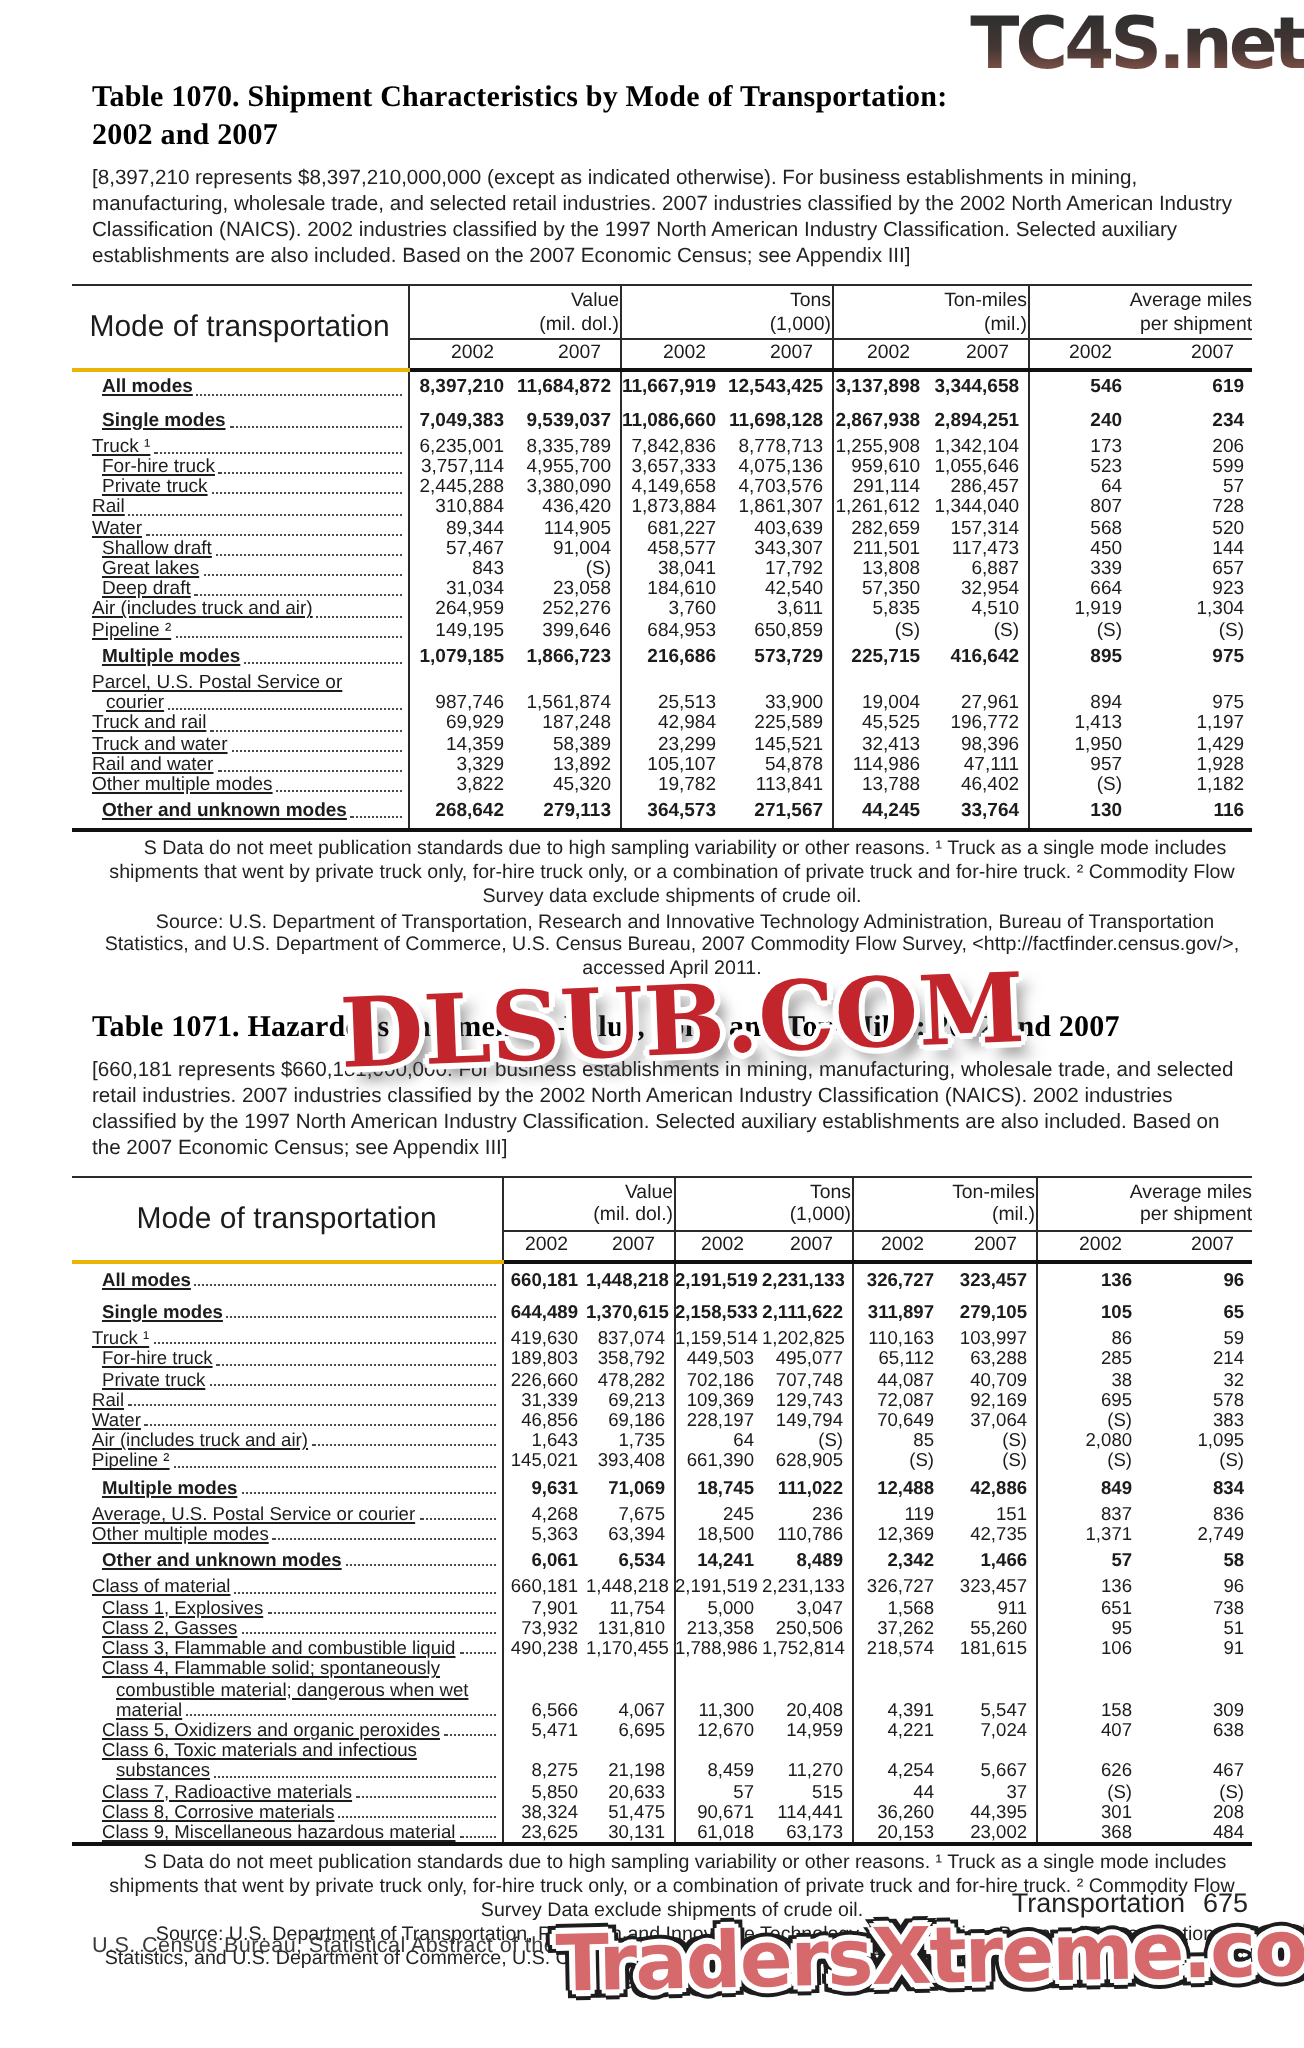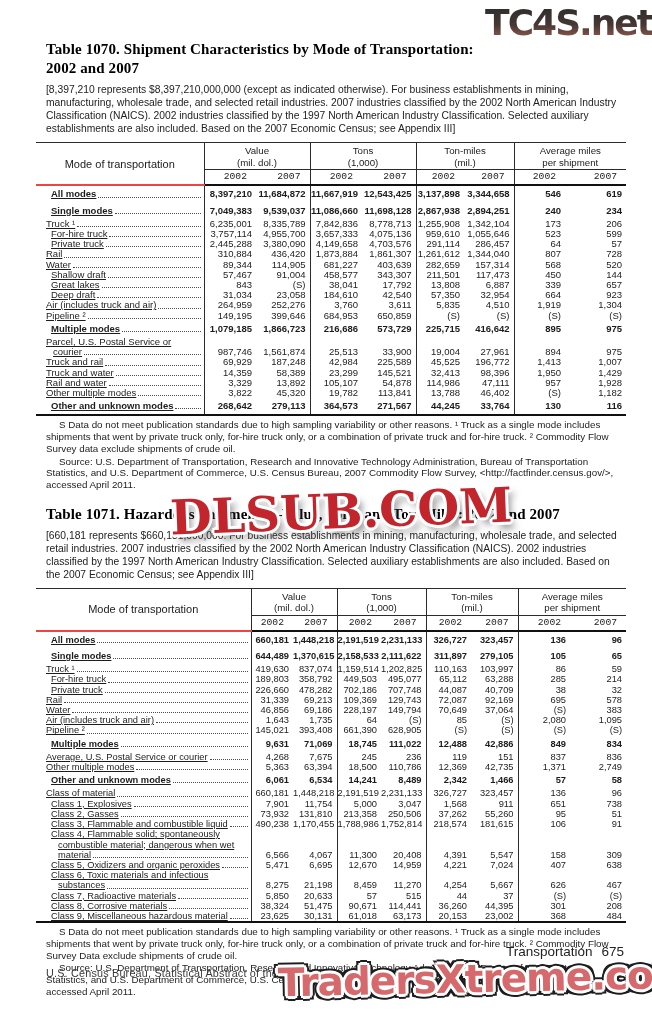--- a/index.html
+++ b/index.html
@@ -10,40 +10,40 @@
   
   .title{font-family:"Liberation Serif",serif;font-weight:bold;color:#000;
          font-size:15px;line-height:1.28;margin:0 0 4px 0;letter-spacing:.1px;}
   .title2{margin-top:14px;}
   .intro{font-size:10.3px;line-height:13px;margin:5px 0 7px 0;color:#222;}
 
   
   table.stat{border-collapse:collapse;table-layout:fixed;width:590px;margin-left:-10px;
              border-top:1px solid #2b2b2b;border-bottom:2px solid #101010;}
   table.stat th{font-weight:normal;}
-  th.mode{text-align:center;vertical-align:middle;font-size:11px;border-bottom:2px solid #ef4444;}
-  th.grp{text-align:center;font-size:9.7px;line-height:11.5px;padding:2px 0 1px 0;
+  th.mode{text-align:center;vertical-align:middle;font-size:15px;border-bottom:2px solid #eab308;}
+  th.grp{text-align:right;font-size:9.7px;line-height:11.5px;padding:2px 0 1px 0;
          border-bottom:1px solid #2b2b2b;}
-  tr.yrow th{border-bottom:2px solid #101010;font-family:Liberation Mono, monospace;}
+  tr.yrow th{border-bottom:2px solid #101010;}
   th.yr{text-align:right;font-size:9.7px;padding:1px 9px 2px 0;}
   td{padding:0;vertical-align:bottom;}
   tbody td{font-size:9.5px;line-height:10.2px;}
   td.lab{padding-left:10px;text-decoration:underline;}
   tr.i1 td.lab{padding-left:15px;}
   .cont{padding-left:7px;}
   td.v{text-align:right;padding-right:4px;white-space:nowrap;}
   .g{border-left:1px solid #2b2b2b;}
   tr.b td{font-weight:bold;padding-top:3px;padding-bottom:3px;}
   table.t71 tbody td{font-size:9.3px;}
   .lead{display:flex;align-items:flex-end;}
   .lt{white-space:nowrap;}
   .dots{flex:1;min-width:5px;border-bottom:1.5px dotted #4a4a4a;margin:0 3px 2px 2px;}
 
   
-  .fn{font-size:9.8px;line-height:11.7px;margin:3px 0 0 0;text-indent:13px;color:#222;}
+  .fn{font-size:9.8px;line-height:11.7px;margin:3px 0 0 0;text-indent:13px;color:#222;text-align:center;}
   .fn + .fn{margin-top:1px;}
 
   
   .pageno{position:absolute;top:944px;right:28px;font-size:13.5px;color:#222;z-index:1;}
   .pageno .pnum{margin-left:9px;margin-top:46px;}
   .credit{position:absolute;top:967px;left:46px;font-size:10.8px;letter-spacing:.2px;color:#3a3a3a;z-index:1;}
 
   
   .wm{position:absolute;white-space:nowrap;}
   .wm-top{top:2px;right:0;z-index:3;font-family:"DejaVu Sans",sans-serif;font-weight:bold;
@@ -349,21 +349,21 @@
                 <span class="dots"></span>
               </div>
             </td>
             <td class="v g">69,929</td>
             <td class="v">187,248</td>
             <td class="v g">42,984</td>
             <td class="v">225,589</td>
             <td class="v g">45,525</td>
             <td class="v">196,772</td>
             <td class="v g">1,413</td>
-            <td class="v">1,007</td>
+            <td class="v">1,197</td>
           </tr>
           <tr class="">
             <td class="lab">
               <div class="lead">
                 <span class="lt">Truck and water</span>
                 <span class="dots"></span>
               </div>
             </td>
             <td class="v g">14,359</td>
             <td class="v">58,389</td>

